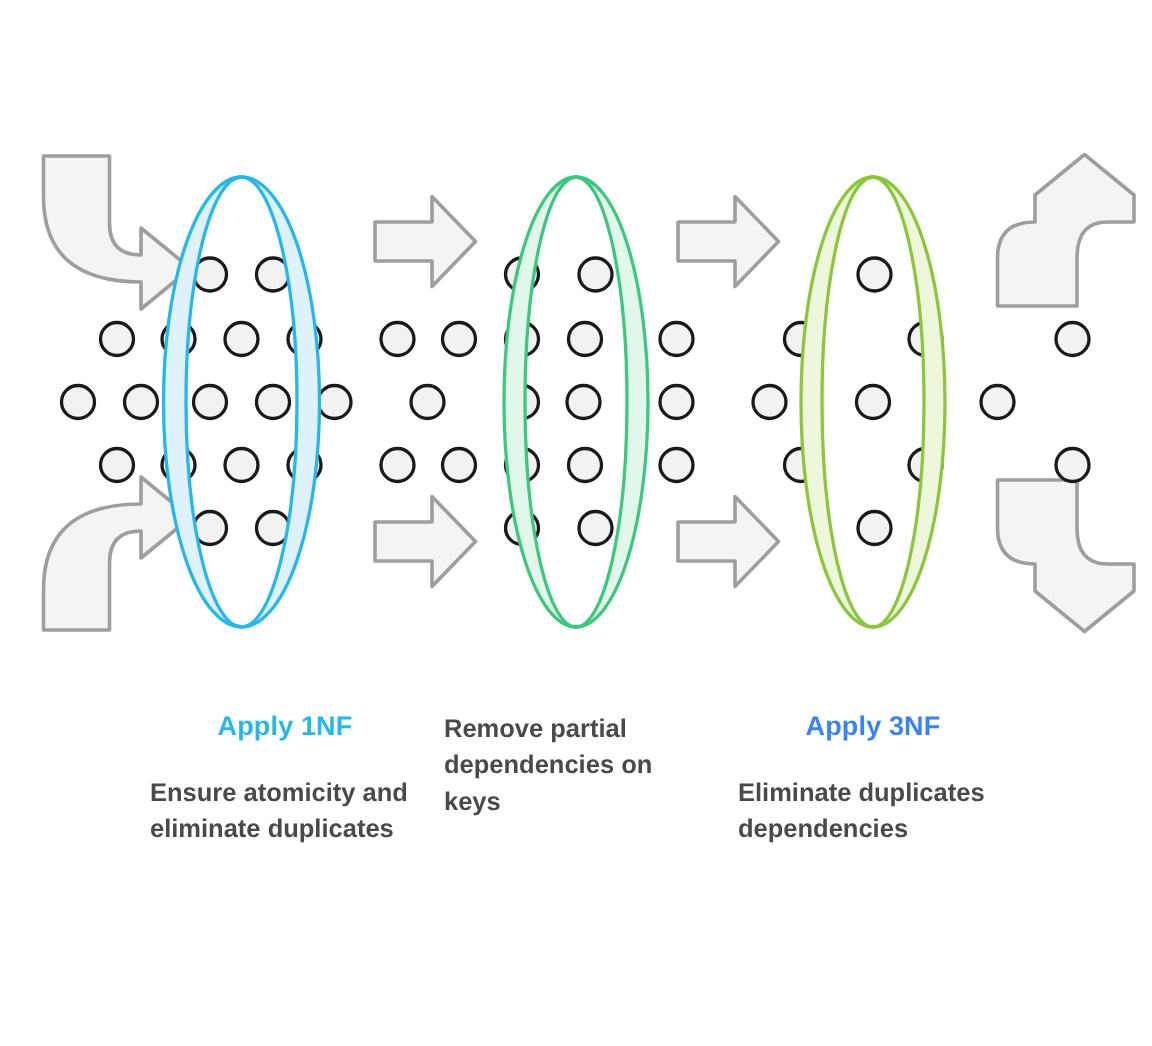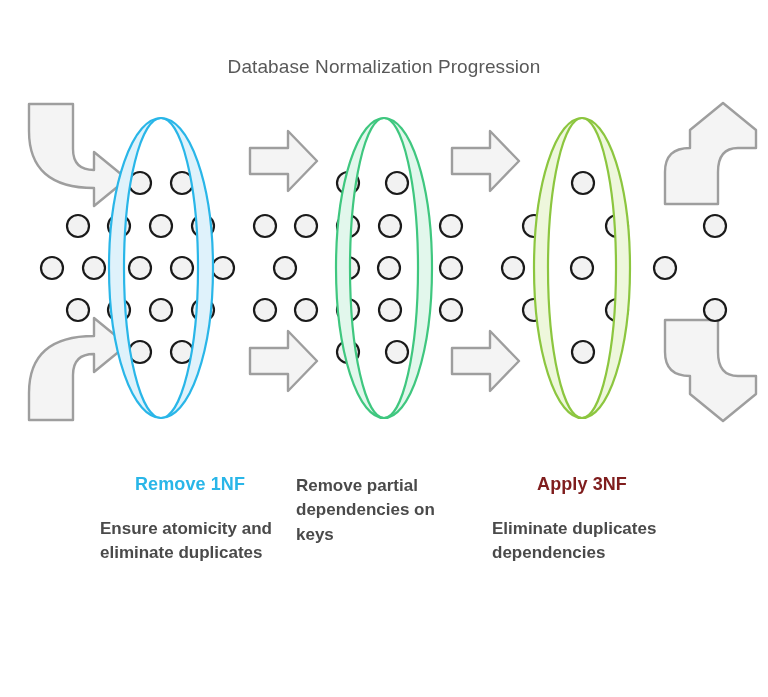--- a/index.html
+++ b/index.html
@@ -69,21 +69,20 @@
     color: #4a4a4a;
     margin: 0;
     font-weight: 700;
   }
 </style>
 </head>
 <body>
 
 <div class="stage">
 
-  <div id="diagram-title">Database Normalization Progression</div>
 
   <svg id="normalization-canvas" viewBox="0 0 768 370" xmlns="http://www.w3.org/2000/svg">
 
     <g id="arrow-layer">
 
       <path d="M 29 18 L 73 18 L 73 63 Q 73 84 94 84 L 94 66 L 127 93 L 94 120 L 94 102 Q 29 102 29 45 Z" fill="#f4f4f4" stroke="#9e9e9e" stroke-width="2.4" stroke-linejoin="round"></path>
 
       <path d="M 29 334 L 73 334 L 73 289 Q 73 268 94 268 L 94 286 L 127 259 L 94 232 L 94 250 Q 29 250 29 307 Z" fill="#f4f4f4" stroke="#9e9e9e" stroke-width="2.4" stroke-linejoin="round"></path>
 
       <path d="M 665 118 L 665 86 Q 665 62 690 62 L 690 44 L 723 17 L 756 44 L 756 62 L 738 62 Q 718 62 718 86 L 718 118 Z" fill="#f4f4f4" stroke="#9e9e9e" stroke-width="2.4" stroke-linejoin="round"></path>
@@ -162,28 +161,28 @@
           <ellipse cx="582" cy="182" rx="48" ry="150" fill="none" stroke="#8cc63f" stroke-width="2.2"></ellipse>
           <ellipse cx="582" cy="182" rx="34" ry="150" fill="none" stroke="#8cc63f" stroke-width="2.2"></ellipse>
         </g>
       </g>
 
   </svg>
 
   <div id="legend-row">
 
     <div class="legend-col">
-      <p class="legend-heading" style="color: rgb(41, 182, 232);">Remove 1NF</p>
+      <p class="legend-heading" style="color: rgb(41, 182, 232);">Apply 1NF</p>
       <p class="legend-desc">Ensure atomicity and eliminate duplicates</p>
     </div>
 
     <div class="legend-col">
       <p class="legend-desc">Remove partial dependencies on keys</p>
     </div>
 
     <div class="legend-col">
-      <p class="legend-heading" style="color: #7f1d1d;">Apply 3NF</p>
+      <p class="legend-heading" style="color: #3b82f6;">Apply 3NF</p>
       <p class="legend-desc">Eliminate duplicates dependencies</p>
     </div>
 
   </div>
 
 </div>
 
 </body></html>

